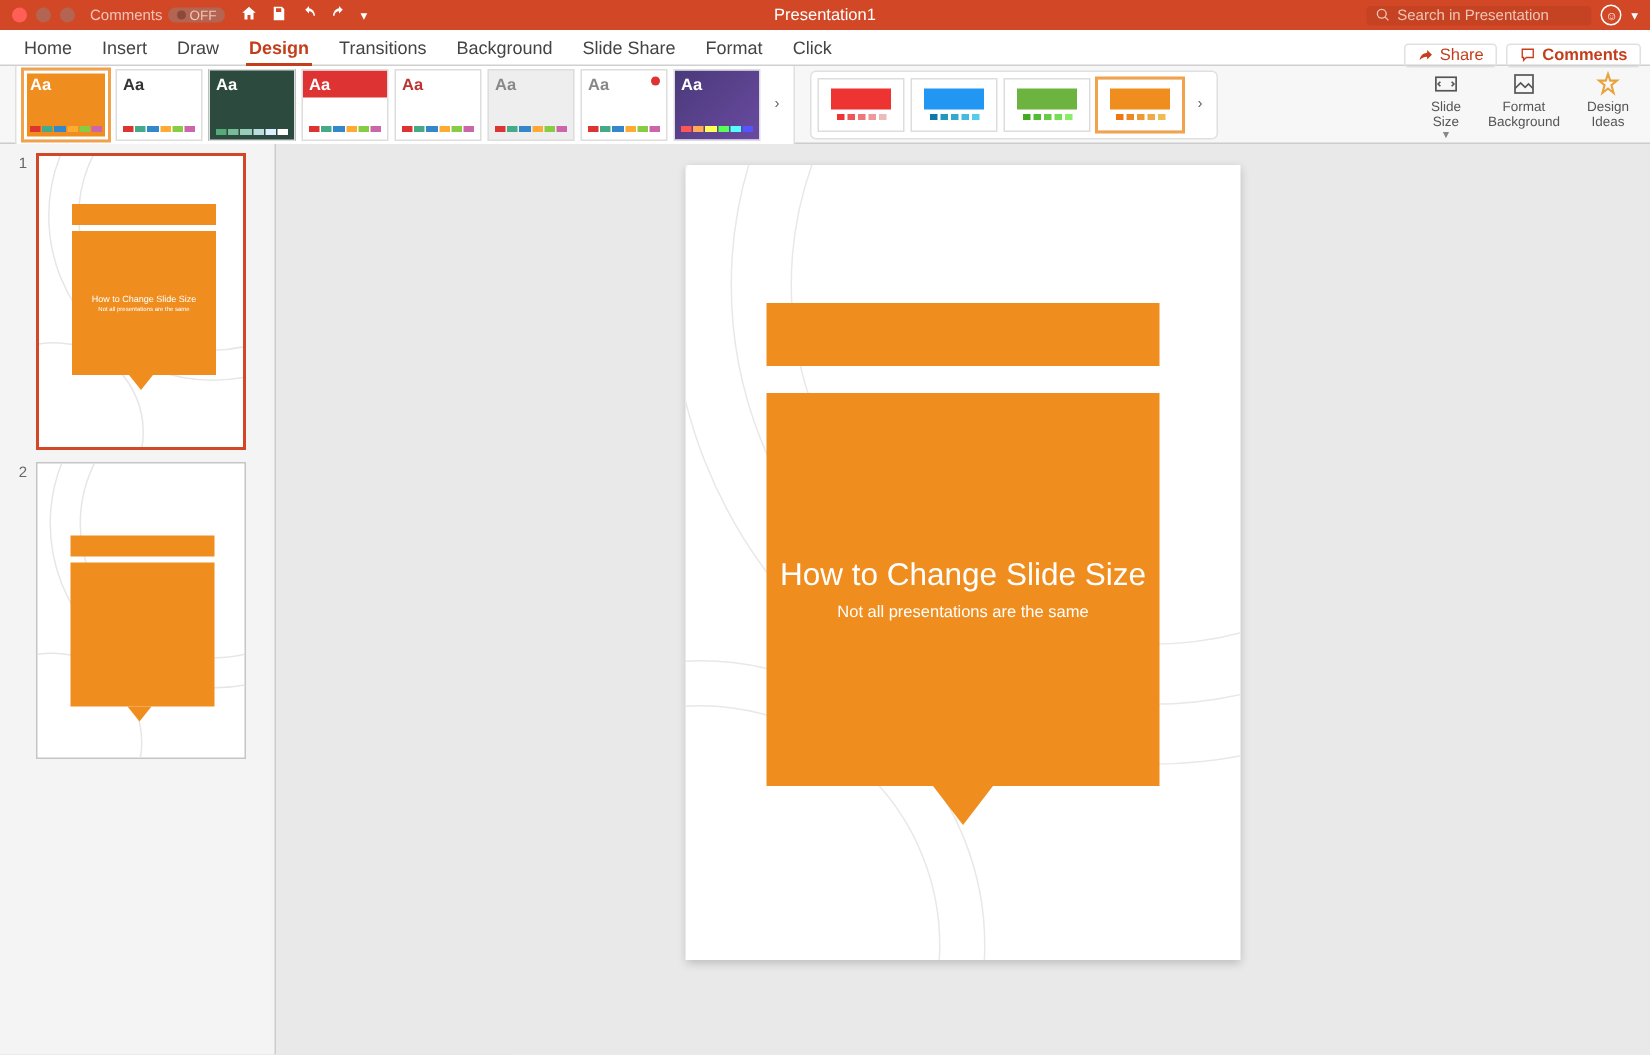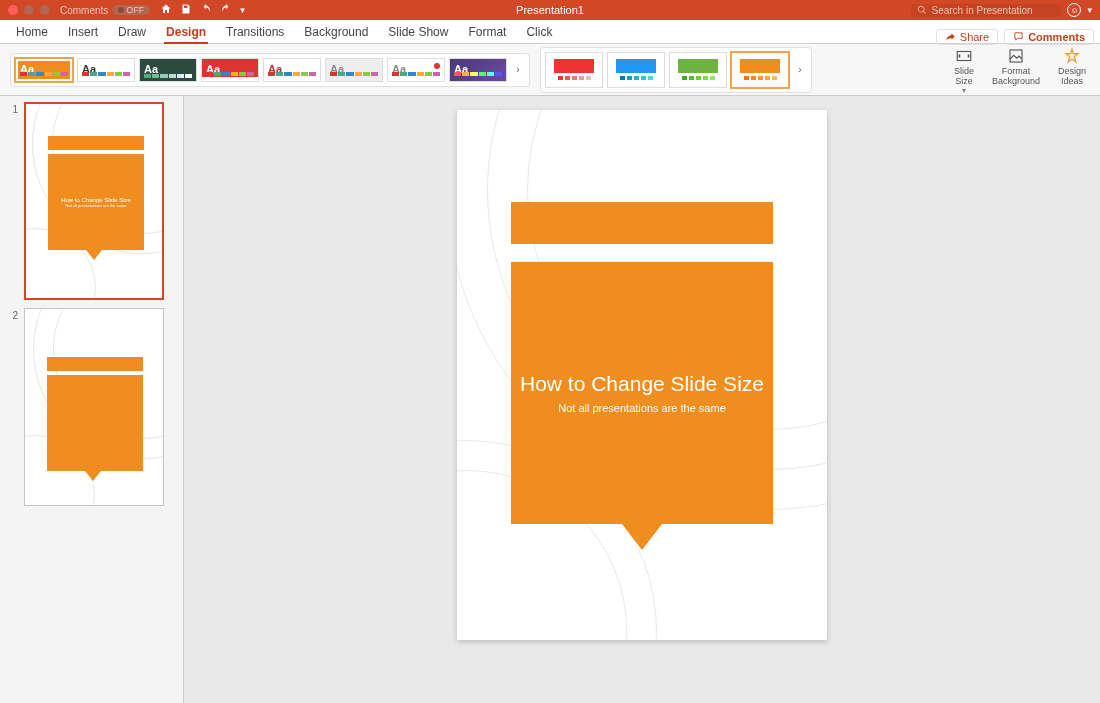--- a/index.html
+++ b/index.html
@@ -55,21 +55,21 @@
   .ribbon {
     height: 52px;
     background: #f7f7f7;
     border-bottom: 1px solid #ccc;
     display:flex;
     align-items:center;
     padding: 0 10px;
     gap:10px;
   }
   .theme-gallery { display:flex; gap:4px; align-items:center; padding:4px; border:1px solid #e0e0e0; border-radius:4px; background:#fff;}
-  .theme-thumb { width:58px; height:24px; border:1px solid #ddd; background:#fff; position:relative; overflow:hidden; cursor:pointer;}
+  .theme-thumb { width:58px; height:48px; border:1px solid #ddd; background:#fff; position:relative; overflow:hidden; cursor:pointer;}
   .theme-thumb.selected { outline:2px solid #f2a24c; outline-offset:-1px; }
   .theme-thumb .aa { position:absolute; top:4px; left:4px; font-size:11px; font-weight:600;}
   .theme-thumb .bar { position:absolute; bottom:5px; left:4px; right:4px; height:4px; display:flex; gap:1px;}
   .theme-thumb .bar i { flex:1; }
   .gallery-more { width:14px; display:flex; align-items:center; justify-content:center; font-size:10px; color:#666; cursor:pointer;}
 
   .variant-gallery { display:flex; gap:4px; align-items:center; padding:4px; border:1px solid #e0e0e0; border-radius:4px; background:#fff;}
   .variant-thumb { width:58px; height:36px; border:1px solid #ddd; background:#fff; display:flex; flex-direction:column; align-items:center; justify-content:center; gap:3px; cursor:pointer;}
   .variant-thumb.selected { outline:2px solid #f2a24c; outline-offset:-1px;}
   .variant-thumb .topbox { width:40px; height:14px; }
@@ -173,21 +173,21 @@
   </div>
 </div>
 
 <div class="tabs-row">
   <div class="tab">Home</div>
   <div class="tab">Insert</div>
   <div class="tab">Draw</div>
   <div class="tab active">Design</div>
   <div class="tab">Transitions</div>
   <div class="tab">Background</div>
-  <div class="tab">Slide Show</div>
+  <div class="tab">Slide Share</div>
   <div class="tab">Format</div>
   <div class="tab">Click</div>
   <div class="tabs-right">
     <div class="btn-pill btn-share">
       <svg width="11" height="11" viewBox="0 0 24 24" fill="#c43e1c">
           <path d="M14 9V5l7 7-7 7v-4c-5 0-8 2-11 5 1-5 3-10 11-11z"></path>
         </svg>
       <span>Share</span>
     </div>
     <div class="btn-pill btn-comments">

